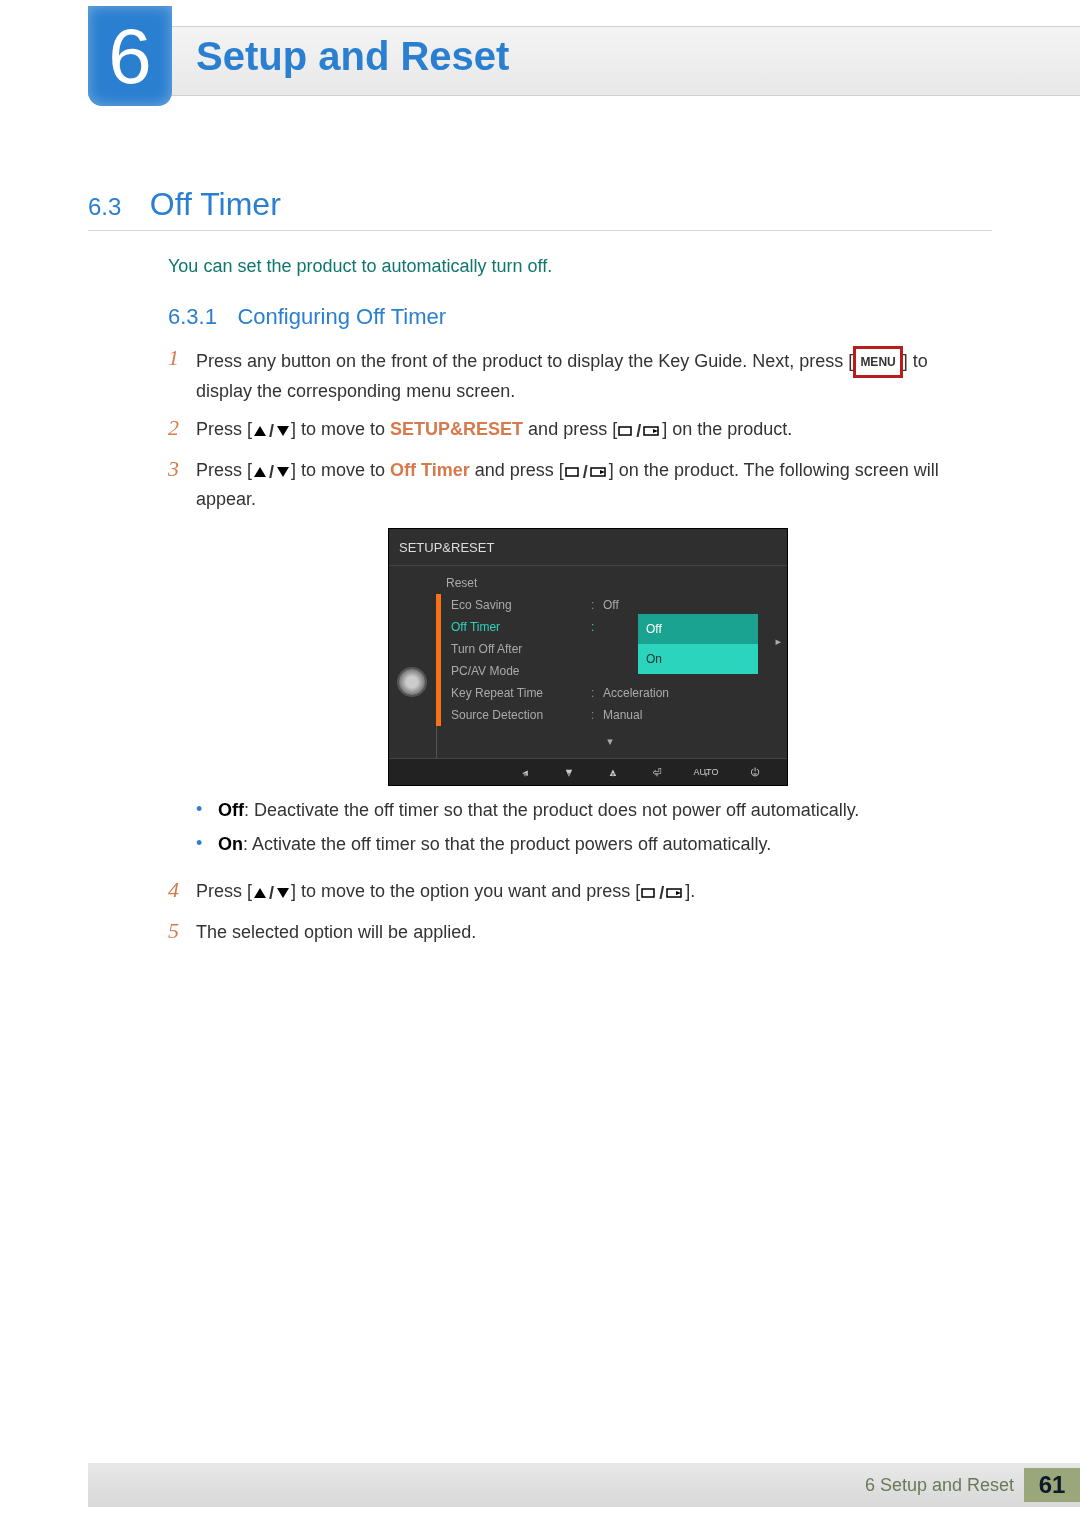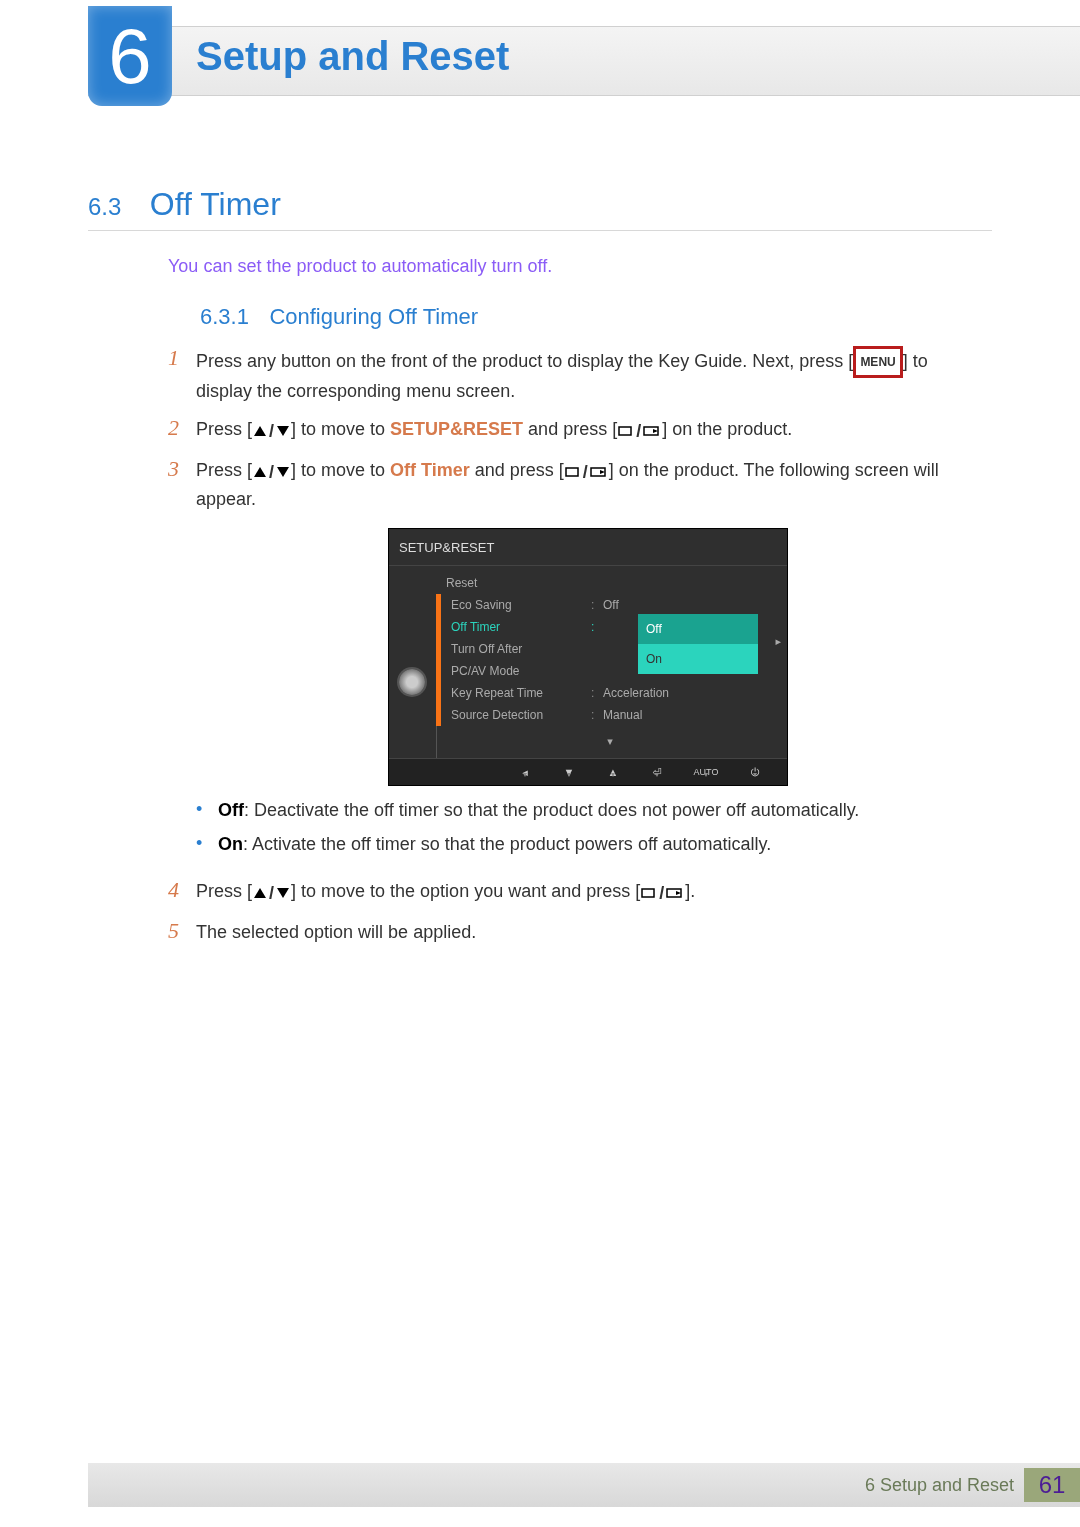--- a/index.html
+++ b/index.html
@@ -11,23 +11,23 @@
   .chapter-tab { position: absolute; left: 88px; top: 6px; width: 84px; height: 100px; background: #2a7fd0; border-radius: 0 0 14px 14px; box-shadow: inset 0 0 14px rgba(255,255,255,0.35); color: #fff; display: flex; align-items: center; justify-content: center; }
   .chapter-tab span { font-size: 78px; font-weight: 400; font-family: Arial, sans-serif; }
   .chapter-title { position: absolute; left: 196px; top: 34px; font-size: 40px; font-weight: bold; color: #2a7fd0; }
 
   
   .section-row { position: absolute; left: 88px; top: 186px; right: 88px; }
   .section-num { font-size: 24px; font-weight: 400; color: #2a7fd0; }
   .section-title { font-size: 32px; font-weight: 400; color: #2a7fd0; margin-left: 24px; }
   .section-underline { position: absolute; left: 88px; right: 88px; top: 230px; height: 1px; background: #d8d8d8; }
 
-  .intro-line { position: absolute; left: 168px; top: 256px; font-size: 18px; color: #8b5cf6; }
-
-  .subsection-row { position: absolute; left: 168px; top: 304px; margin-left: 32px; }
+  .intro-line { position: absolute; left: 168px; top: 256px; font-size: 18px; color: #0f766e; }
+
+  .subsection-row { position: absolute; left: 168px; top: 304px; }
   .subsection-num { font-size: 22px; color: #2a7fd0; font-weight: 400; }
   .subsection-title { font-size: 22px; color: #2a7fd0; font-weight: 400; margin-left: 16px; }
 
   
   .steps { position: absolute; left: 168px; top: 346px; right: 100px; }
   .step { display: flex; margin-bottom: 12px; }
   .step-num { width: 28px; flex-shrink: 0; font-size: 22px; font-style: italic; color: #d67a4c; font-family: Georgia, serif; line-height: 24px; }
   .step-body { flex: 1; font-size: 18px; line-height: 26px; color: #333; }
   .step-body .orange { color: #d67a4c; font-weight: bold; }
   .menu-box { display: inline-block; border: 3px solid #b91c1c; font-size: 12px; padding: 0 4px; font-weight: bold; vertical-align: 1px; }
@@ -60,21 +60,21 @@
   
   .bullets { margin-top: 12px; }
   .bullets .bl { display: flex; margin-bottom: 10px; }
   .bullets .dot { width: 22px; color: #2a7fd0; font-size: 18px; line-height: 22px; }
   .bullets .bt { flex: 1; font-size: 18px; line-height: 24px; color: #333; }
   .bullets .bt b { color: #000; }
 
   
   .footer-bar { position: absolute; left: 88px; right: 0; bottom: 20px; height: 44px; background: linear-gradient(#e8e8e8, #d8d8d8); display: flex; align-items: center; justify-content: flex-end; padding-right: 0; }
   .footer-text { font-size: 18px; color: #6a7a58; margin-right: 10px; }
-  .footer-page { width: 56px; height: 34px; background: #9aa77a; color: #4c1d95; display: flex; align-items: center; justify-content: center; font-size: 24px; font-weight: normal; }
+  .footer-page { width: 56px; height: 34px; background: #9aa77a; color: #0f172a; display: flex; align-items: center; justify-content: center; font-size: 24px; font-weight: bold; }
 
   svg.inline-tri { vertical-align: -2px; }
 </style>
 </head>
 <body>
 <div class="page">
 
 <div class="header-bar"></div>
 <div class="chapter-tab">
       <span>6</span>

